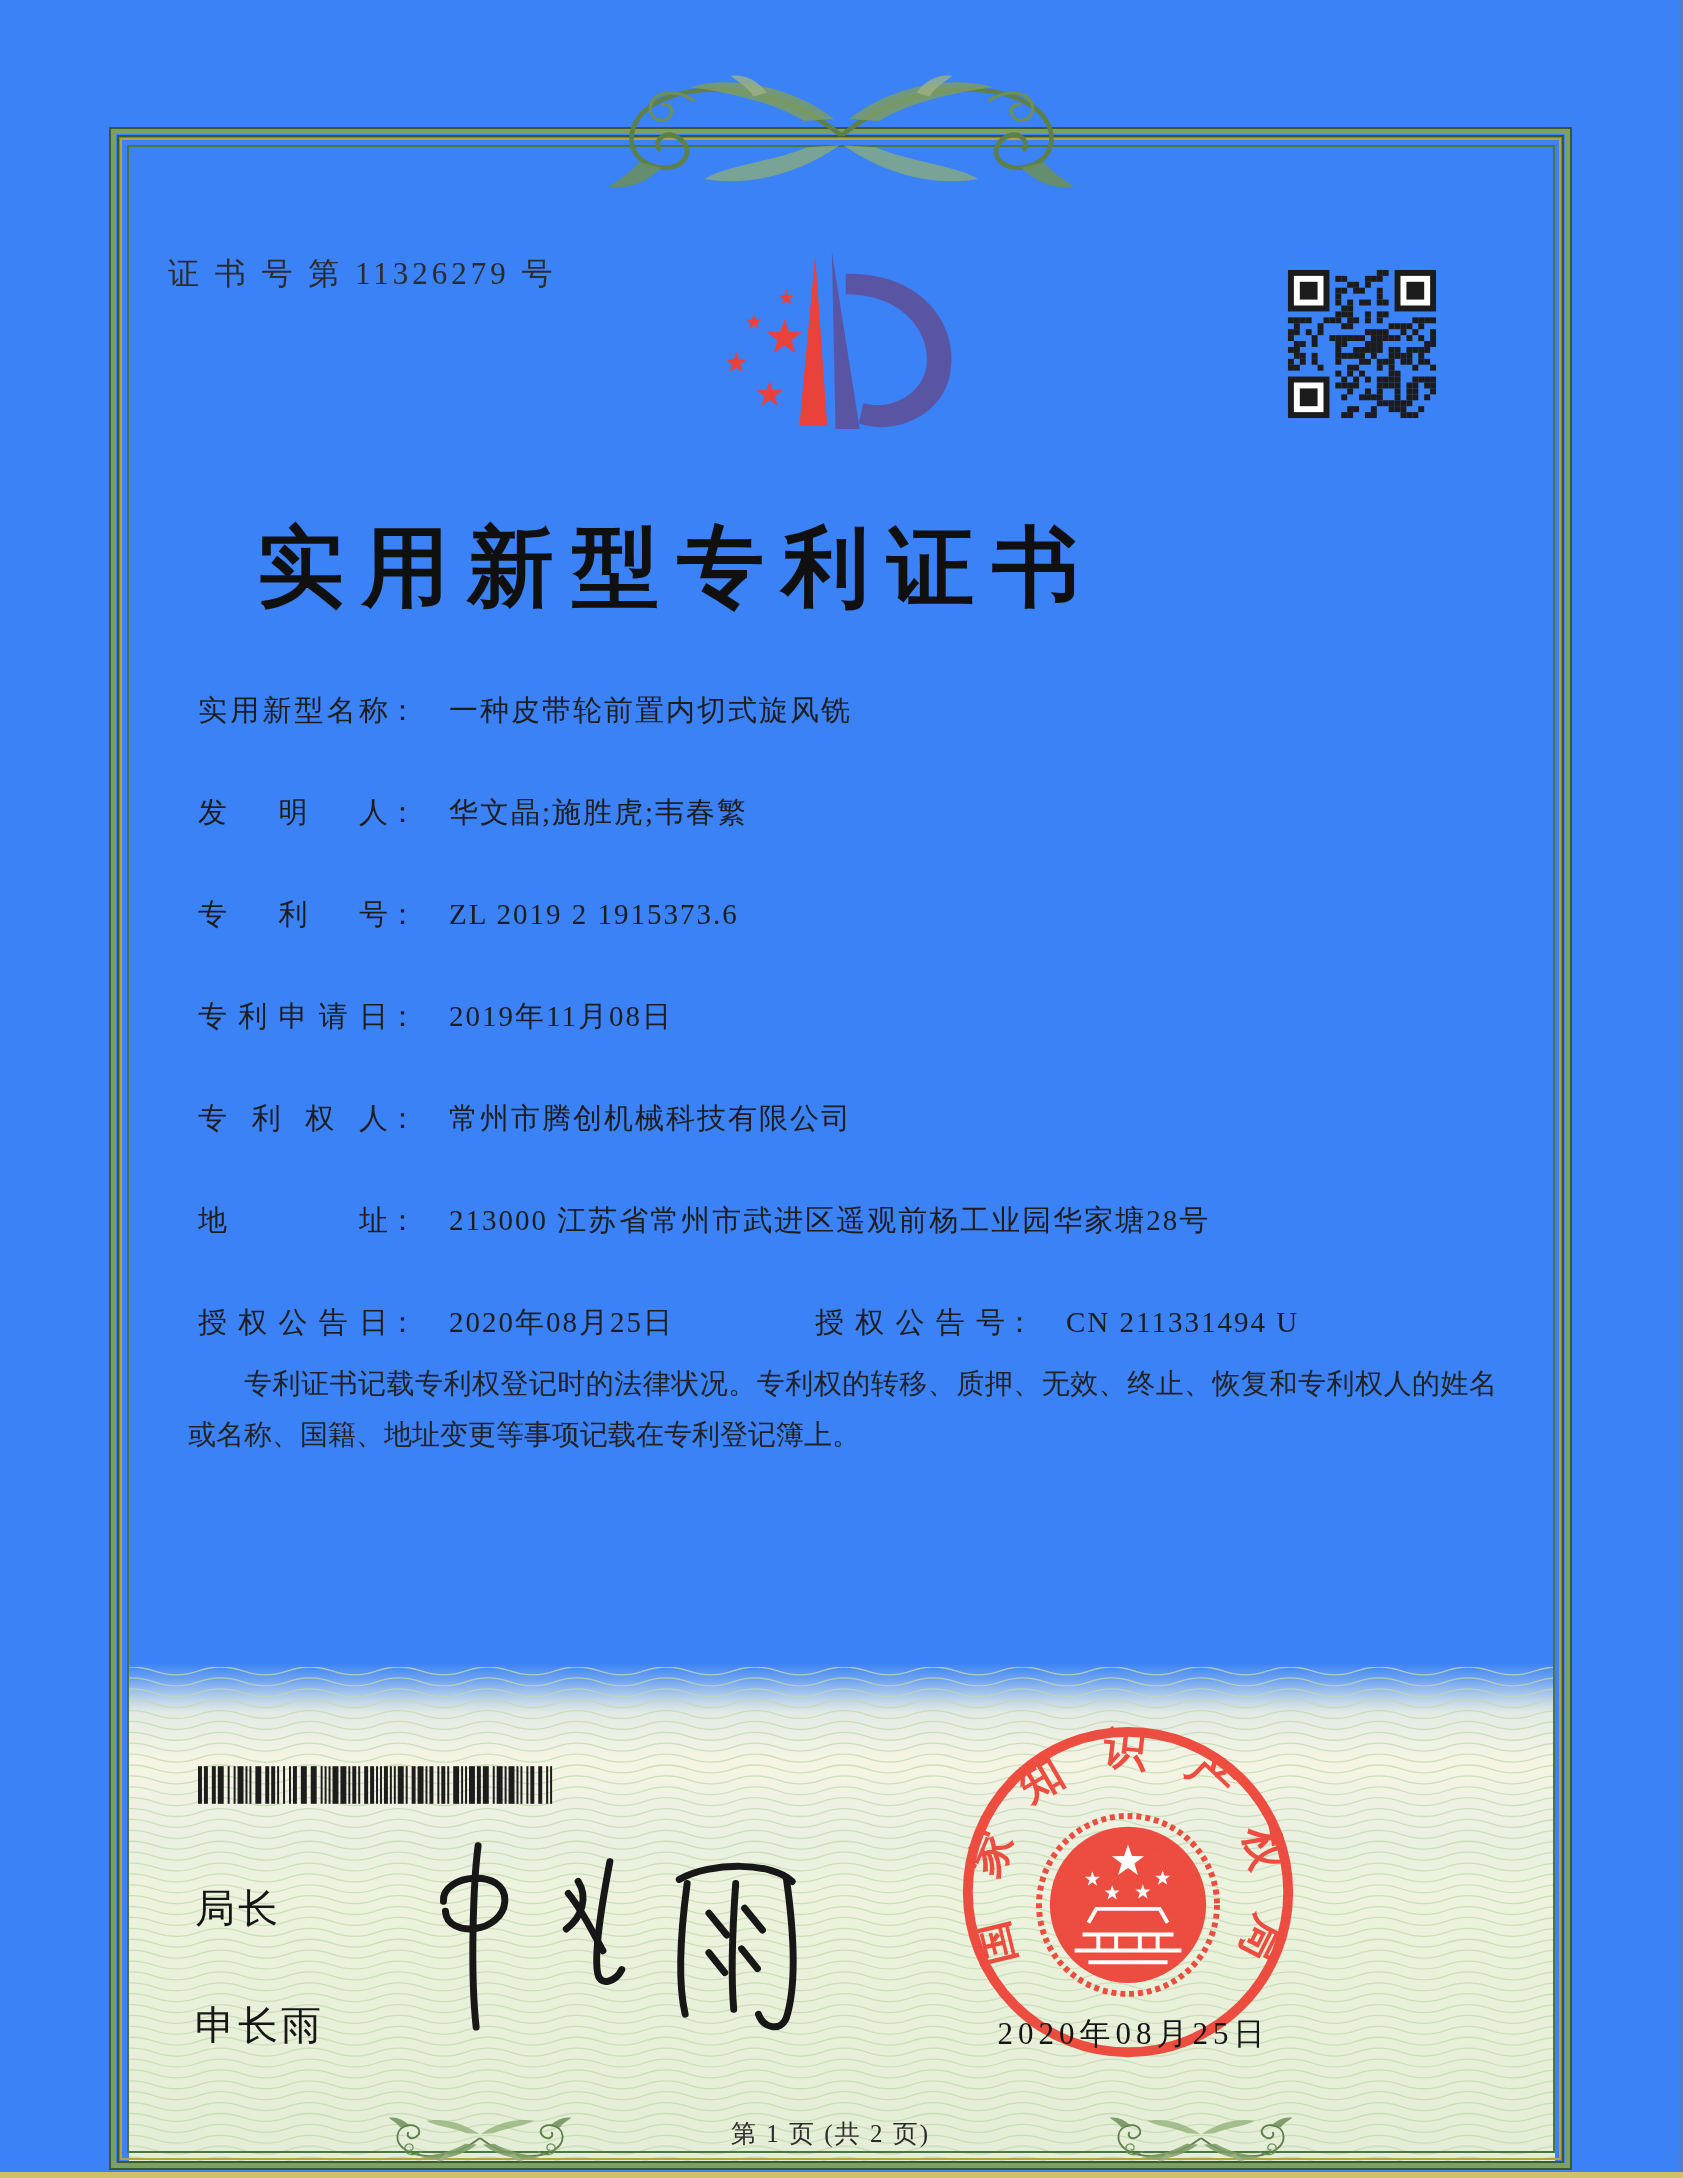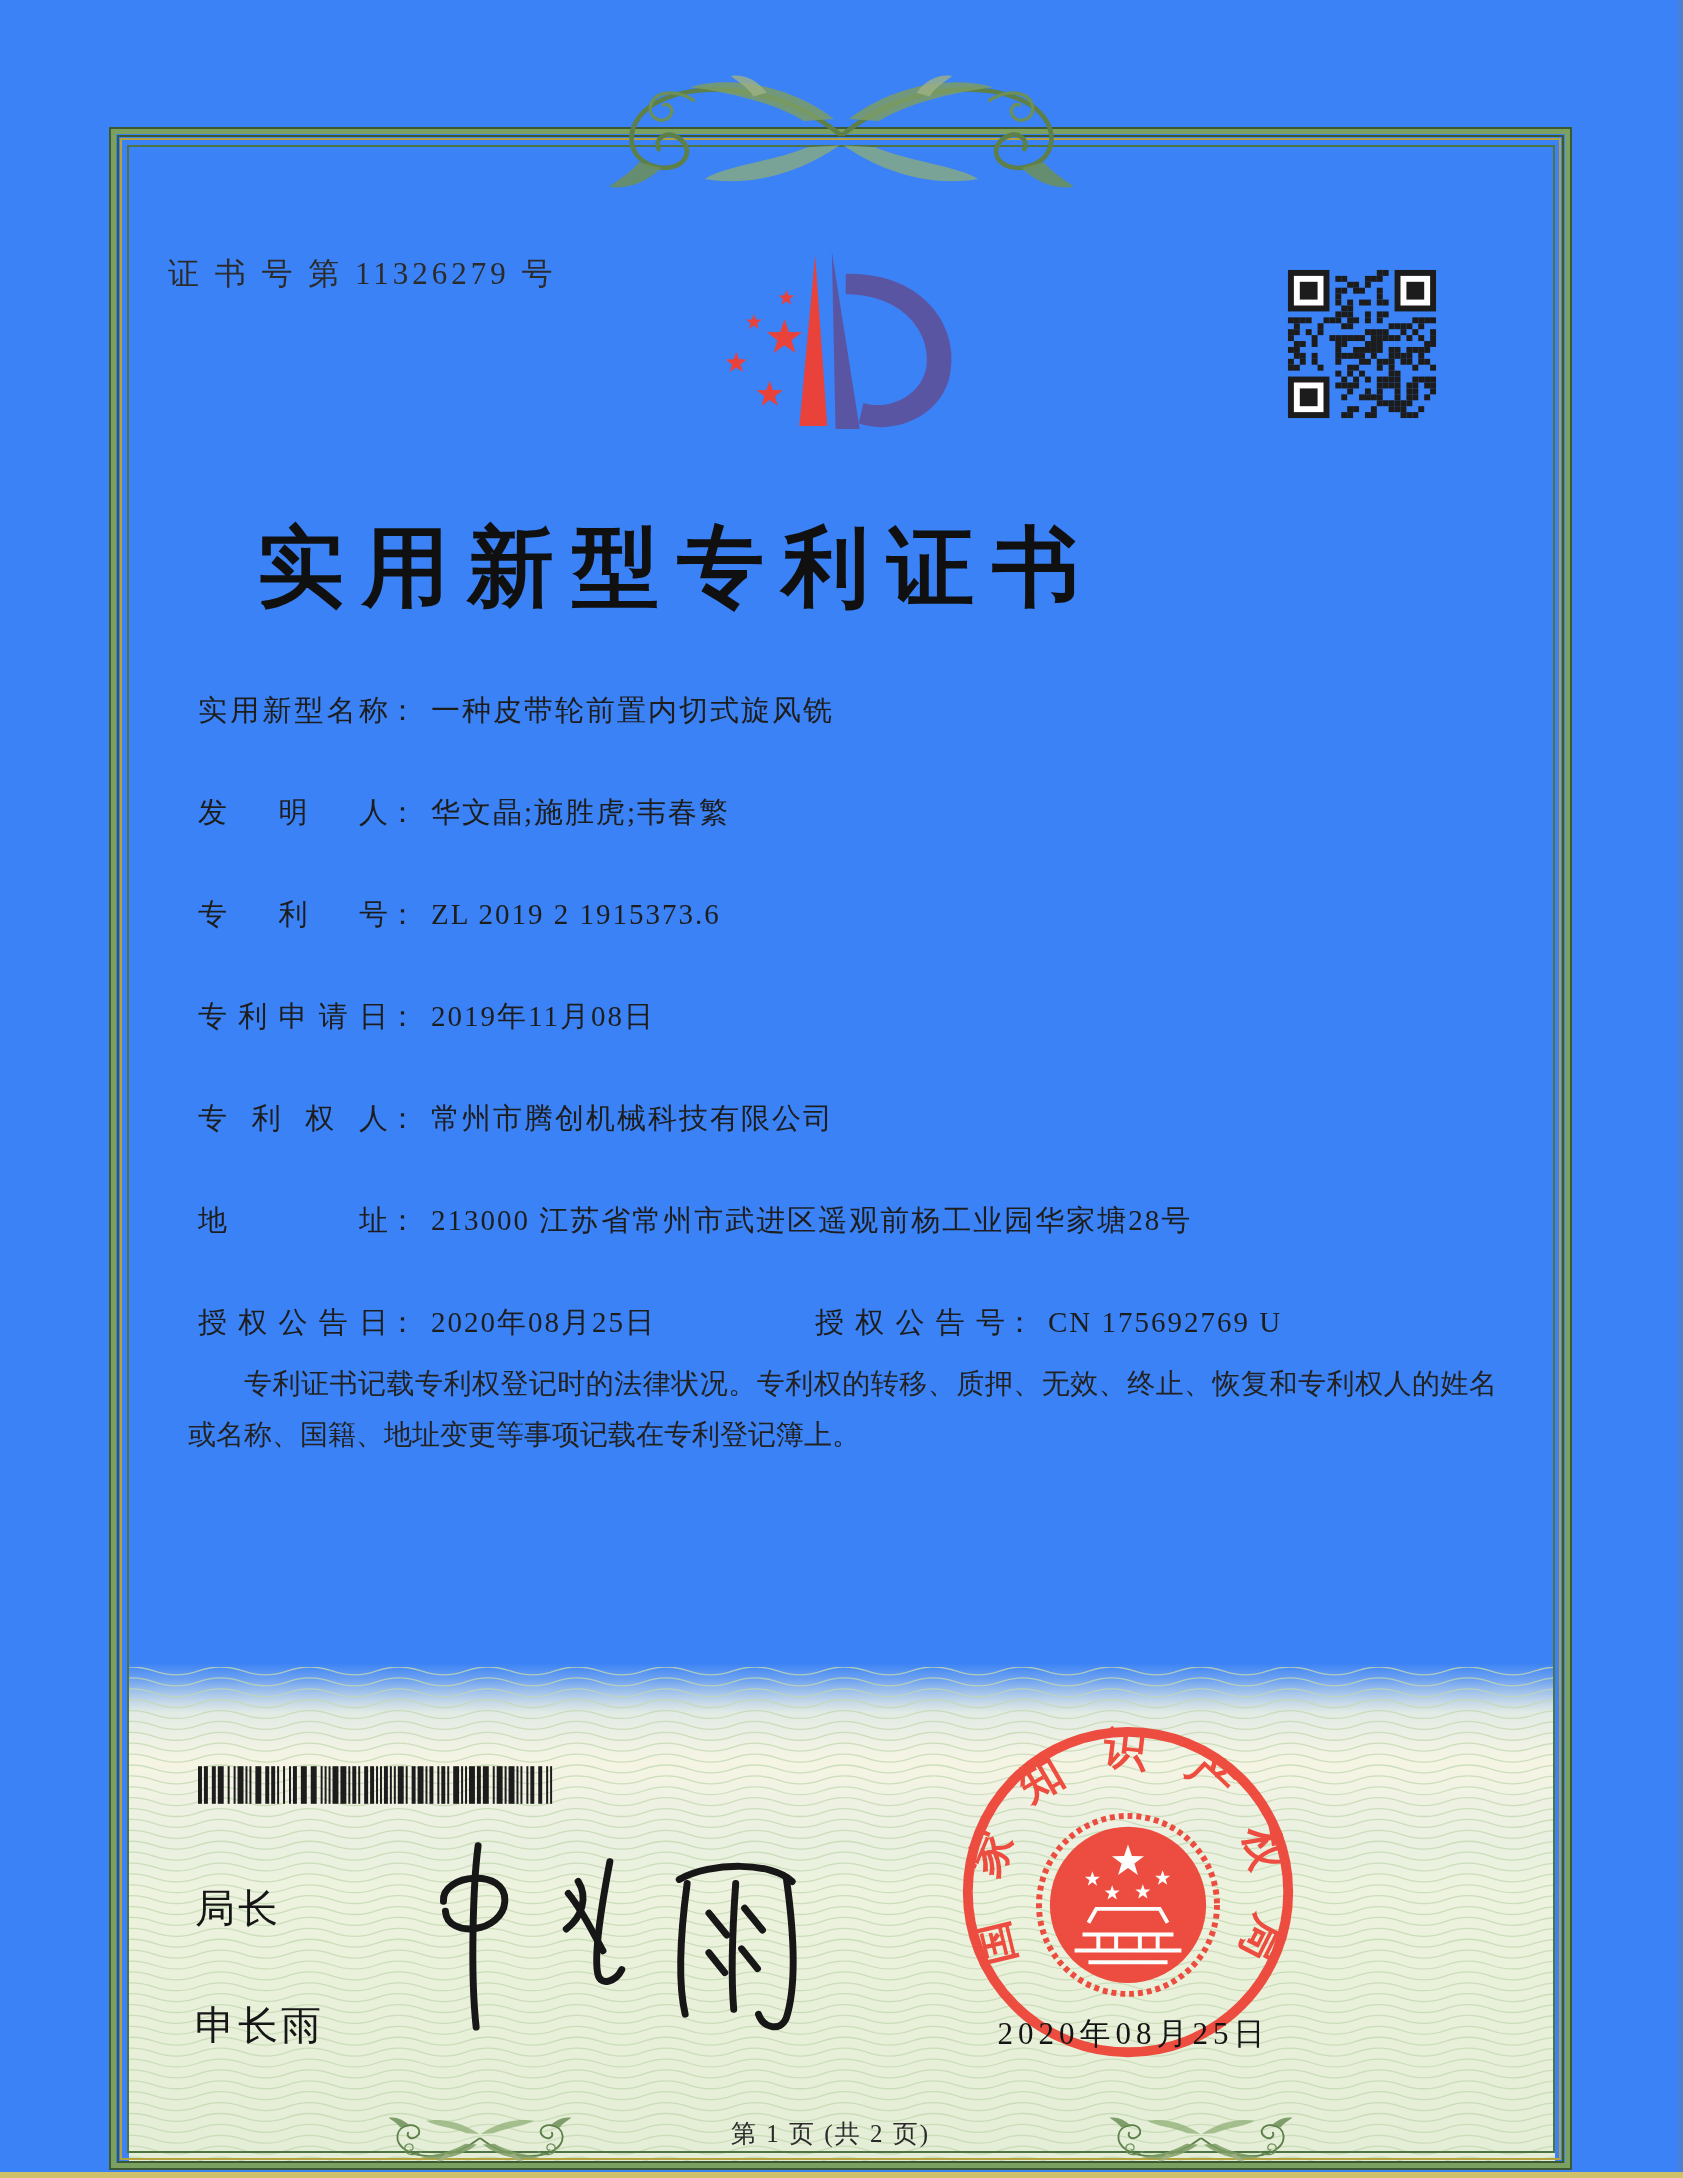--- a/index.html
+++ b/index.html
@@ -26,21 +26,21 @@
   .cert-no { position:absolute; left:168px; top:253px; font-size:31px; letter-spacing:4px; color:#2b2b2b; }
   .logo { position:absolute; left:675px; top:236px; }
   .qr { position:absolute; left:1285px; top:267px; }
   .title { position:absolute; left:0; top:509px; width:1354px; text-align:center;
     font-size:87px; font-weight:700; letter-spacing:18px; color:#101010; }
   
   #fields { position:absolute; left:198px; top:683px; width:1317px; height:693px; }
   .field-row { position:absolute; left:0; width:1317px; font-size:29px; white-space:nowrap; }
   .flabel { display:inline-flex; justify-content:space-between; width:190px; vertical-align:baseline; }
   .fcolon { display:inline-block; margin-right:14px; }
-  .fvalue { letter-spacing:2px; }
+  .fvalue { letter-spacing:2px;margin-left:18px; }
   .grant-row { position:absolute; left:0; top:620px; width:1317px; font-size:29px; white-space:nowrap; }
   .grant-right { position:absolute; left:617px; top:0; white-space:nowrap; }
   
   .body-text { position:absolute; left:188px; top:1358px; width:1309px;
     font-size:28px; line-height:51px; text-align:justify; color:#222; }
   .body-text p { margin:0; text-indent:2em; }
   
   .barcode { position:absolute; left:198px; top:1766px; }
   .officer { position:absolute; left:195px; top:1881px; font-family:"Liberation Sans","DejaVu Sans",sans-serif;
     font-size:40px; color:#161616; letter-spacing:3px; }
@@ -391,21 +391,21 @@
           <span>告</span>
           <span>日</span>
         </span><span class="fcolon">：</span><span class="fvalue">2020年08月25日</span>
       <span class="grant-right">
         <span class="flabel">
             <span>授</span>
             <span>权</span>
             <span>公</span>
             <span>告</span>
             <span>号</span>
-          </span><span class="fcolon">：</span><span class="fvalue">CN 175692769 U</span>
+          </span><span class="fcolon">：</span><span class="fvalue">CN 211331494 U</span>
       </span>
     </div>
   <div class="field-row" style="top: 8px;"><span class="flabel">
           <span>实</span>
           <span>用</span>
           <span>新</span>
           <span>型</span>
           <span>名</span>
           <span>称</span>
         </span><span class="fcolon">：</span><span class="fvalue">一种皮带轮前置内切式旋风铣</span></div>

